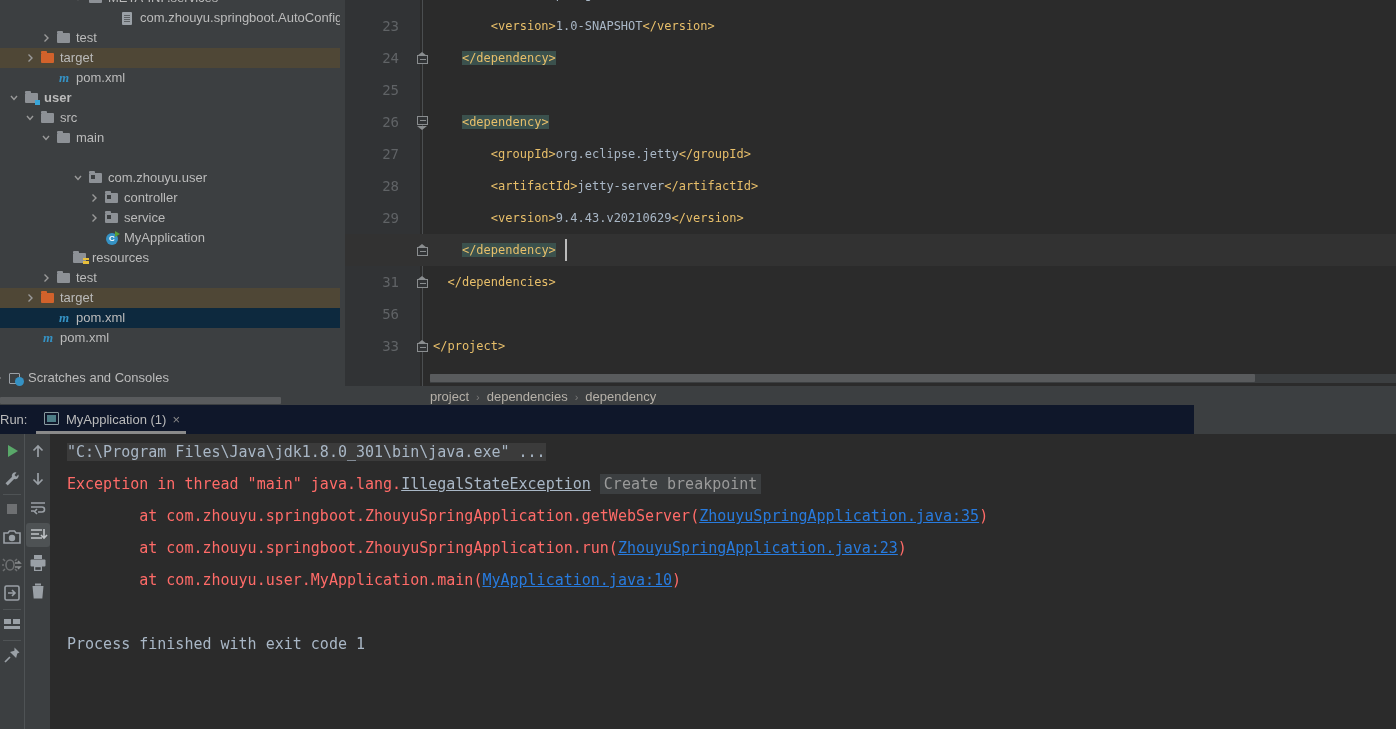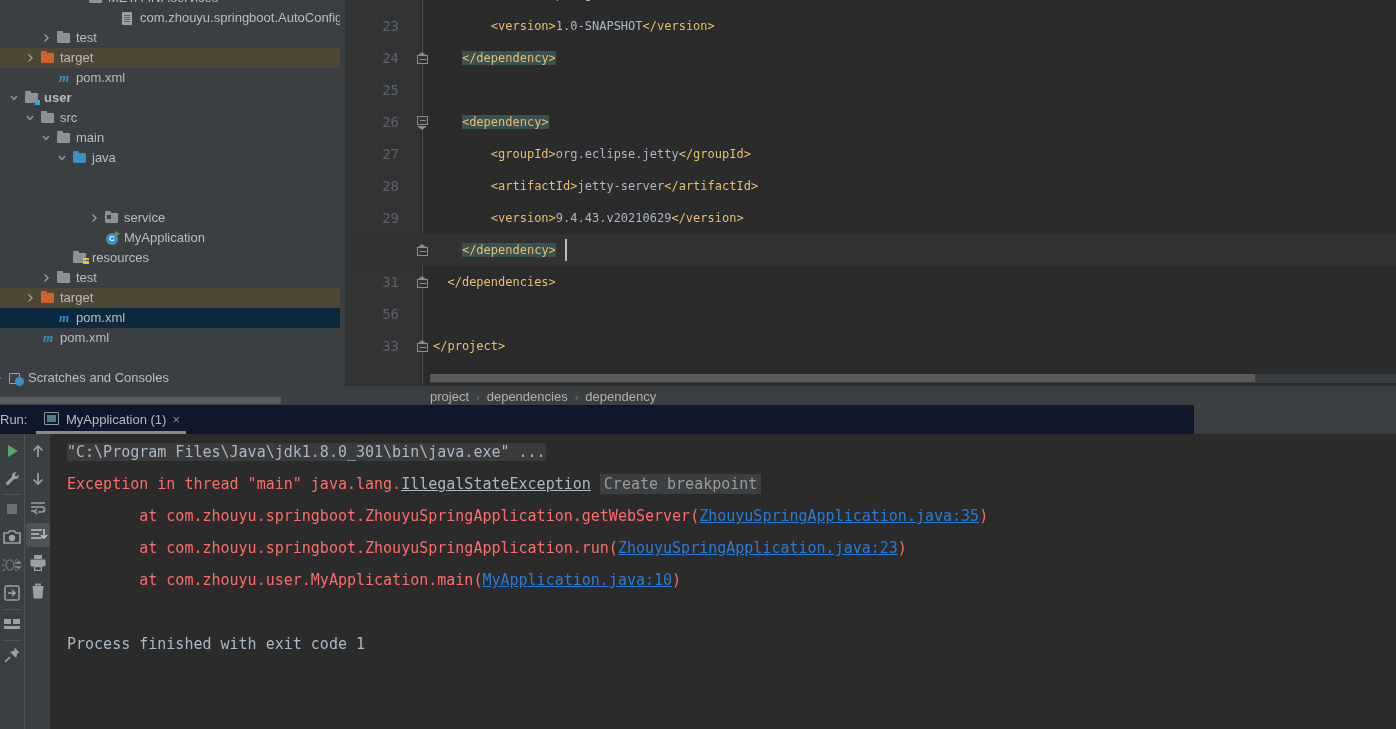--- a/index.html
+++ b/index.html
@@ -203,30 +203,41 @@
             <span class="arrow" style="left: 40px;">
               <svg width="12" height="20" viewBox="0 0 12 20">
                 <path d="M3 8l3 3.5L9 8" fill="none" stroke="#9a9a9a" stroke-width="1.4"></path>
               </svg>
             </span>
             <span class="ico" style="left: 56px;">
               <span class="f-folder"></span>
             </span>
             <span class="lbl" style="left: 76px;">main</span>
           </div>
-          <div class="tree-row" style="position: absolute; left: 0px; right: 0px; top: 148px;">
-            <span class="arrow" style="left: 56px;">
+          <div class="tree-row" style="position: absolute; left: 0px; right: 0px; top: 168px;">
+            <span class="arrow" style="left: 72px;">
               <svg width="12" height="20" viewBox="0 0 12 20">
                 <path d="M3 8l3 3.5L9 8" fill="none" stroke="#9a9a9a" stroke-width="1.4"></path>
               </svg>
             </span>
-            <span class="ico" style="left: 72px;">
-              <span class="f-folder blue"></span>
-            </span>
-            <span class="lbl" style="left: 92px;">java</span>
+            <span class="ico" style="left: 88px;">
+              <span class="f-pkg"></span>
+            </span>
+            <span class="lbl" style="left: 108px;">com.zhouyu.user</span>
+          </div>
+          <div class="tree-row" style="position: absolute; left: 0px; right: 0px; top: 188px;">
+            <span class="arrow" style="left: 88px;">
+              <svg width="12" height="20" viewBox="0 0 12 20">
+                <path d="M4.5 6.5L8 10l-3.5 3.5" fill="none" stroke="#9a9a9a" stroke-width="1.4"></path>
+              </svg>
+            </span>
+            <span class="ico" style="left: 104px;">
+              <span class="f-pkg"></span>
+            </span>
+            <span class="lbl" style="left: 124px;">controller</span>
           </div>
           <div class="tree-row" style="position: absolute; left: 0px; right: 0px; top: 208px;">
             <span class="arrow" style="left: 88px;">
               <svg width="12" height="20" viewBox="0 0 12 20">
                 <path d="M4.5 6.5L8 10l-3.5 3.5" fill="none" stroke="#9a9a9a" stroke-width="1.4"></path>
               </svg>
             </span>
             <span class="ico" style="left: 104px;">
               <span class="f-pkg"></span>
             </span>

